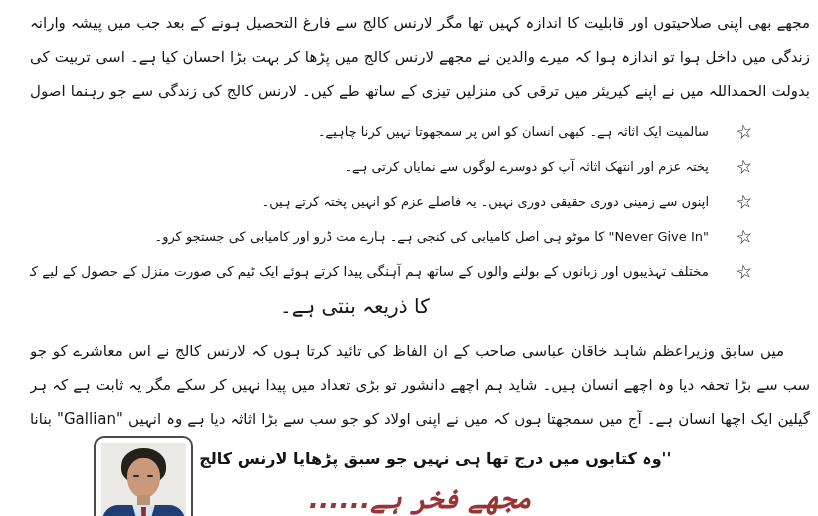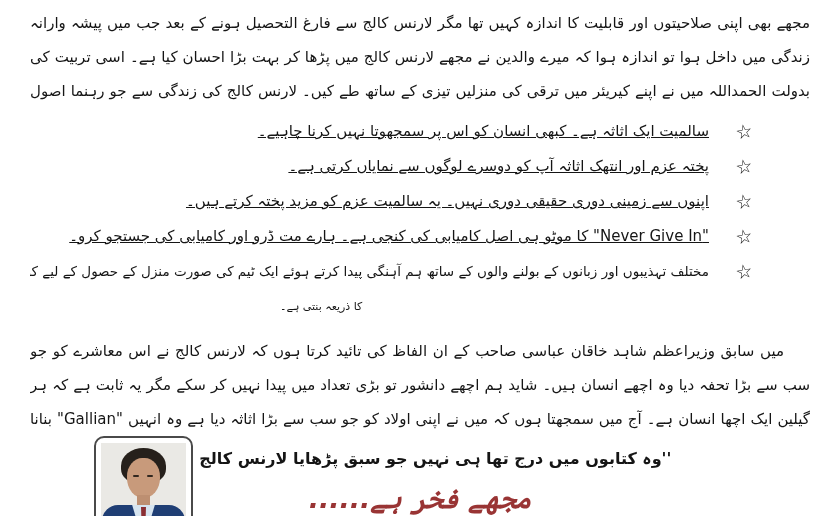--- a/index.html
+++ b/index.html
@@ -46,42 +46,41 @@
     width: 42px;
     text-align: center;
     font-size: 19px;
     line-height: 35px;
     margin-left: 14px;
     color: #1c1c1c;
     transform: rotate(-10deg);
   }
   .ptext {
     flex: 1;
-    font-size: 15px;
+    font-size: 13px;
     line-height: 35px;
     white-space: nowrap;
     overflow: hidden;
     text-align: right;
-    text-decoration: underline;
   }
   .ptext-wrap {
     flex: 1;
     overflow: hidden;
   }
   .ptext-wrap .line1 {
     display: block;
     font-size: 13.5px;
     line-height: 35px;
     white-space: nowrap;
     overflow: hidden;
     text-align: right;
   }
   .ptext-wrap .line2 {
     display: block;
-    font-size: 11px;
+    font-size: 20px;
     line-height: 35px;
     padding-left: 250px;
     text-align: left;
     white-space: nowrap;
     overflow: hidden;
   }
   .quote {
     margin: 8px 0 0 0;
     font-size: 16px;
     line-height: 30px;
@@ -202,21 +201,21 @@
         <span class="ptext">سالمیت ایک اثاثہ ہے۔ کبھی انسان کو اس پر سمجھوتا نہیں کرنا چاہیے۔</span>
       </div>
 
       <div class="principle">
         <span class="star">☆</span>
         <span class="ptext">پختہ عزم اور انتھک اثاثہ آپ کو دوسرے لوگوں سے نمایاں کرتی ہے۔</span>
       </div>
 
       <div class="principle">
         <span class="star">☆</span>
-        <span class="ptext">اپنوں سے زمینی دوری حقیقی دوری نہیں۔ یہ سالمیت عزم کو مزید پختہ کرتے ہیں۔</span>
+        <span class="ptext">اپنوں سے زمینی دوری حقیقی دوری نہیں۔ یہ فاصلے عزم کو انہیں پختہ کرتے ہیں۔</span>
       </div>
 
       <div class="principle">
         <span class="star">☆</span>
         <span class="ptext">"Never Give In" کا موٹو ہی اصل کامیابی کی کنجی ہے۔ ہارے مت ڈرو اور کامیابی کی جستجو کرو۔</span>
       </div>
 
       <div class="principle">
         <span class="star">☆</span>
         <span class="ptext-wrap">

